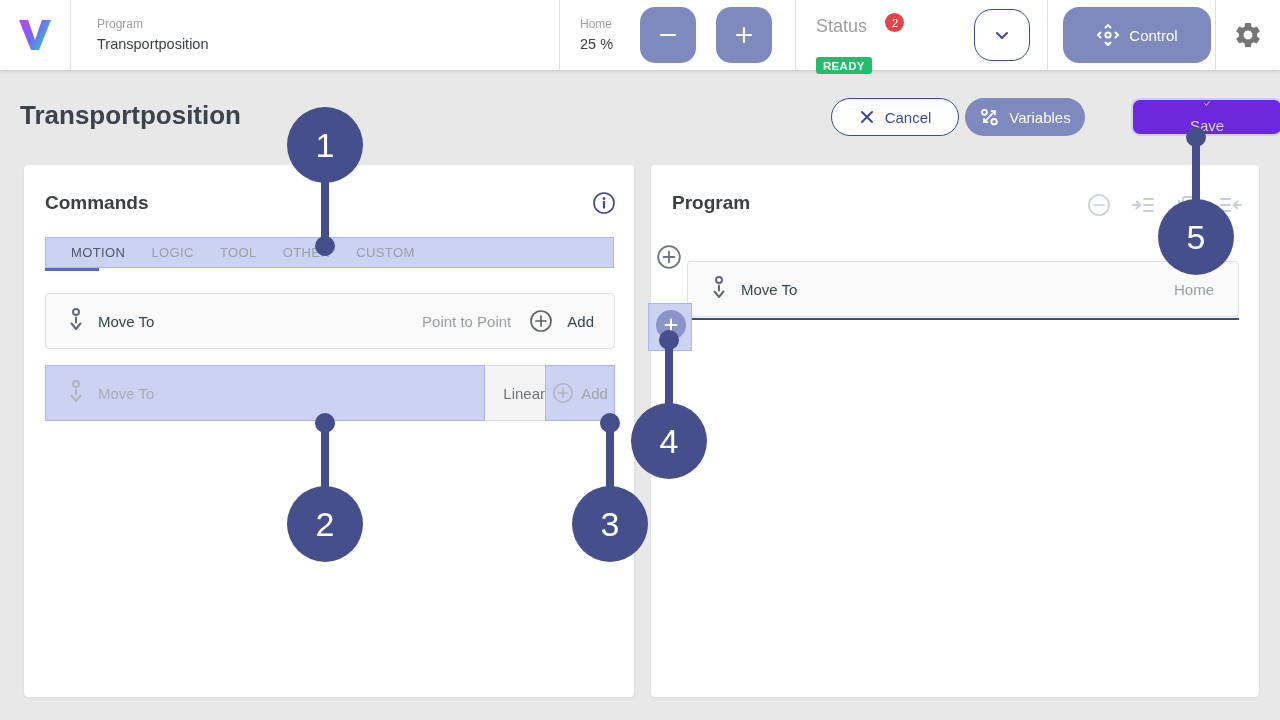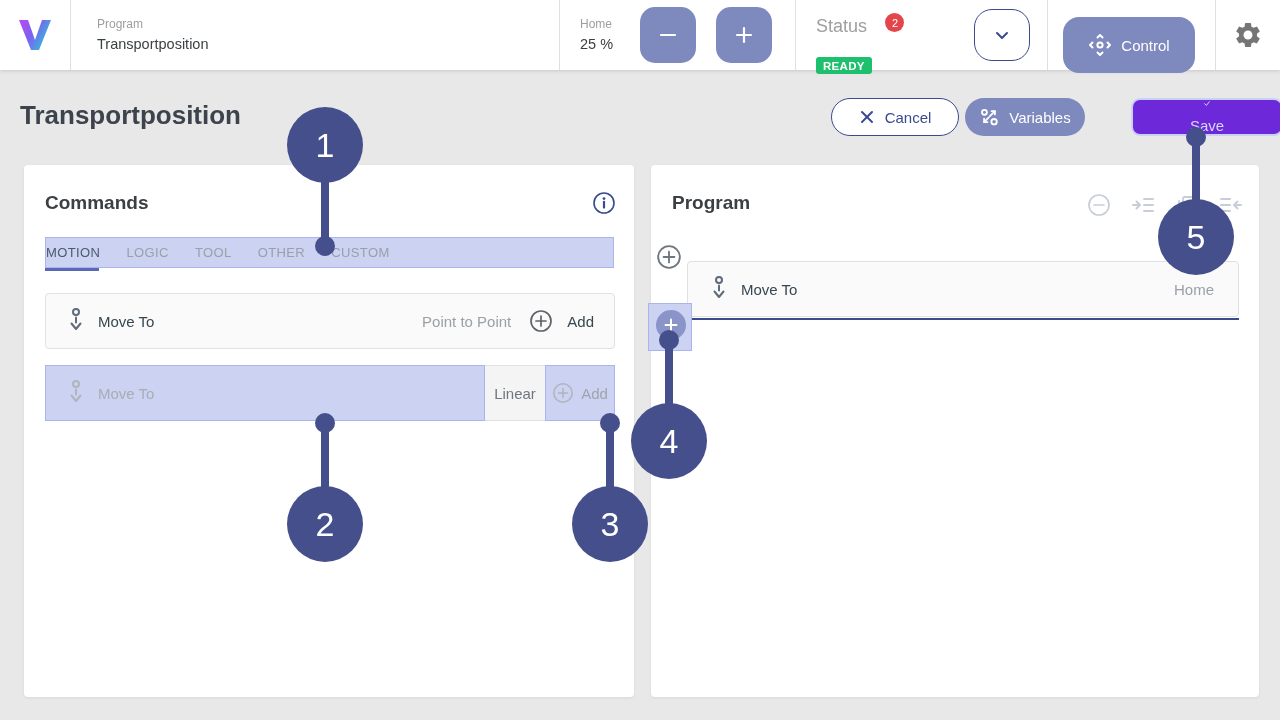--- a/index.html
+++ b/index.html
@@ -16,21 +16,21 @@
   .tb-value { font-size:14.5px; color:#3c4043; line-height:1.4; }
   .tb-block { position:absolute; top:15px; }
   .sq-btn { position:absolute; top:7px; width:56px; height:56px; border:none; border-radius:15px;
             background:#7e89be; color:#fff; display:flex; align-items:center; justify-content:center; cursor:pointer; }
   .badge-red { display:inline-flex; align-items:center; justify-content:center; width:19px; height:19px;
                border-radius:50%; background:#e4454b; color:#fff; font-size:11px; margin-left:14px; vertical-align:top; }
   .badge-green { display:inline-block; margin-top:16px; background:#1ec06e; color:#fff; font-size:11.5px;
                  font-weight:bold; padding:3px 7px 2px; border-radius:3px; letter-spacing:.3px; }
   .chev-btn { position:absolute; left:974px; top:9px; width:56px; height:52px; background:#fff;
               border:1px solid #3a4a8f; border-radius:18px; color:#3a4a8f; display:flex; align-items:center; justify-content:center; cursor:pointer; }
-  .control-btn { position:absolute; left:1063px; top:17px; width:132px; height:56px; border:none; border-radius:16px;
+  .control-btn { position:absolute; left:1063px; top:7px; width:148px; height:56px; border:none; border-radius:16px;
                  background:#7e89be; color:#fff; font-size:15px; display:flex; align-items:center; justify-content:center; gap:9px; cursor:pointer; }
   .gear { position:absolute; left:1233px; top:20px; width:30px; height:30px; color:#757575; cursor:pointer; }
 
   
   .page-title { position:absolute; left:20px; top:100px; font-size:26px; color:#3d434d; }
   .pill-btn { position:absolute; top:98px; height:38px; border-radius:19px; display:flex; align-items:center;
               justify-content:center; gap:10px; font-size:15px; cursor:pointer; }
   .cancel-btn { left:831px; width:128px; background:#fff; border:1px solid #3a4a8f; color:#3a4a8f; }
   .variables-btn { left:965px; width:120px; background:#7e89be; border:none; color:#fff; }
   .save-btn { left:1131px; width:152px; border-radius:9px; background:#6d28d9; border:2px solid #c9d1f6; color:#d3d9f4;flex-direction:column; }
@@ -39,37 +39,37 @@
   .panel { position:absolute; top:165px; height:532px; background:#fff; border-radius:4px; box-shadow:0 1px 3px rgba(0,0,0,.07); }
   .panel-commands { left:24px; width:610px; }
   .panel-program { left:651px; width:608px; }
   .panel-title { position:absolute; left:21px; top:27px; font-size:19px; color:#3c4043; }
 
   .info-btn { position:absolute; right:18px; top:26px; width:24px; height:24px; color:#3a4a8f; background:none; border:none; cursor:pointer; }
 
   .tabbar { position:absolute; left:21px; top:72px; width:569px; height:31px; background:#cbd2f2;
             border:1px solid #a9b5ec; display:flex; gap:26px; align-items:center; }
   .tab { font-size:13px; letter-spacing:.4px; color:#9aa0a6; background:none; border:none; cursor:pointer; padding:0; }
-  .tab.active { color:#4a5a6b; }
+  .tab.active { color:#4a5a6b;padding-left:25px; }
   .tab-underline { position:absolute; left:21px; top:103px; width:54px; height:3px; background:#5b68b7; }
 
   .cmd-row { position:absolute; left:21px; width:570px; height:56px; background:#fafafa; border:1px solid #e1e1e1;
              border-radius:4px; display:flex; align-items:center; padding:0 20px 0 22px; gap:14px; font-size:15px; }
   .cmd-row .grow { flex:1; }
   .row1 { top:128px; color:#37474f; }
   .mode-label { color:#9aa0a6; margin-right:4px; }
   .add-label { color:#37474f; }
   .icon-route { color:#5f6b7a; }
   .icon-plus { color:#5f6368; }
 
   .cmd-row2 { position:absolute; left:21px; top:200px; width:570px; height:56px; display:flex; font-size:15px; }
   .seg-hl { background:#cbd2f2; border:1px solid #a9b5ec; }
   .seg-a { flex:1; display:flex; align-items:center; gap:14px; padding-left:22px; color:#a8adb3; }
   .seg-b { width:60px; background:#f4f4f4; border-top:1px solid #e1e1e1; border-bottom:1px solid #e1e1e1;
-           display:flex; align-items:center; justify-content:center; color:#6f7680; }
+           display:flex; align-items:center; justify-content:flex-end; color:#6f7680; }
   .seg-c { width:70px; display:flex; align-items:center; justify-content:center; gap:7px; color:#a0a5ab; cursor:pointer; }
   .seg-a .icon-route, .seg-c .icon-plus { color:#b0b5bb; }
 
   .prog-icons { position:absolute; right:16px; top:28px; display:flex; gap:20px; color:#c8ced8; }
   .prog-icons button { width:24px; height:24px; background:none; border:none; color:inherit; }
   .add-step { position:absolute; left:5px; top:79px; width:26px; height:26px; color:#6f7680; background:none; border:none; cursor:pointer; }
   .step-row { position:absolute; left:36px; top:96px; width:552px; height:56px; background:#fafafa; border:1px solid #e0e0e0;
               border-radius:4px; display:flex; align-items:center; padding:0 24px 0 23px; gap:14px; font-size:15px; color:#37474f; cursor:pointer; }
   .step-target { color:#9aa0a6; }
   .insert-line { position:absolute; left:36px; top:153px; width:552px; height:2px; background:#3a4a8f; }

